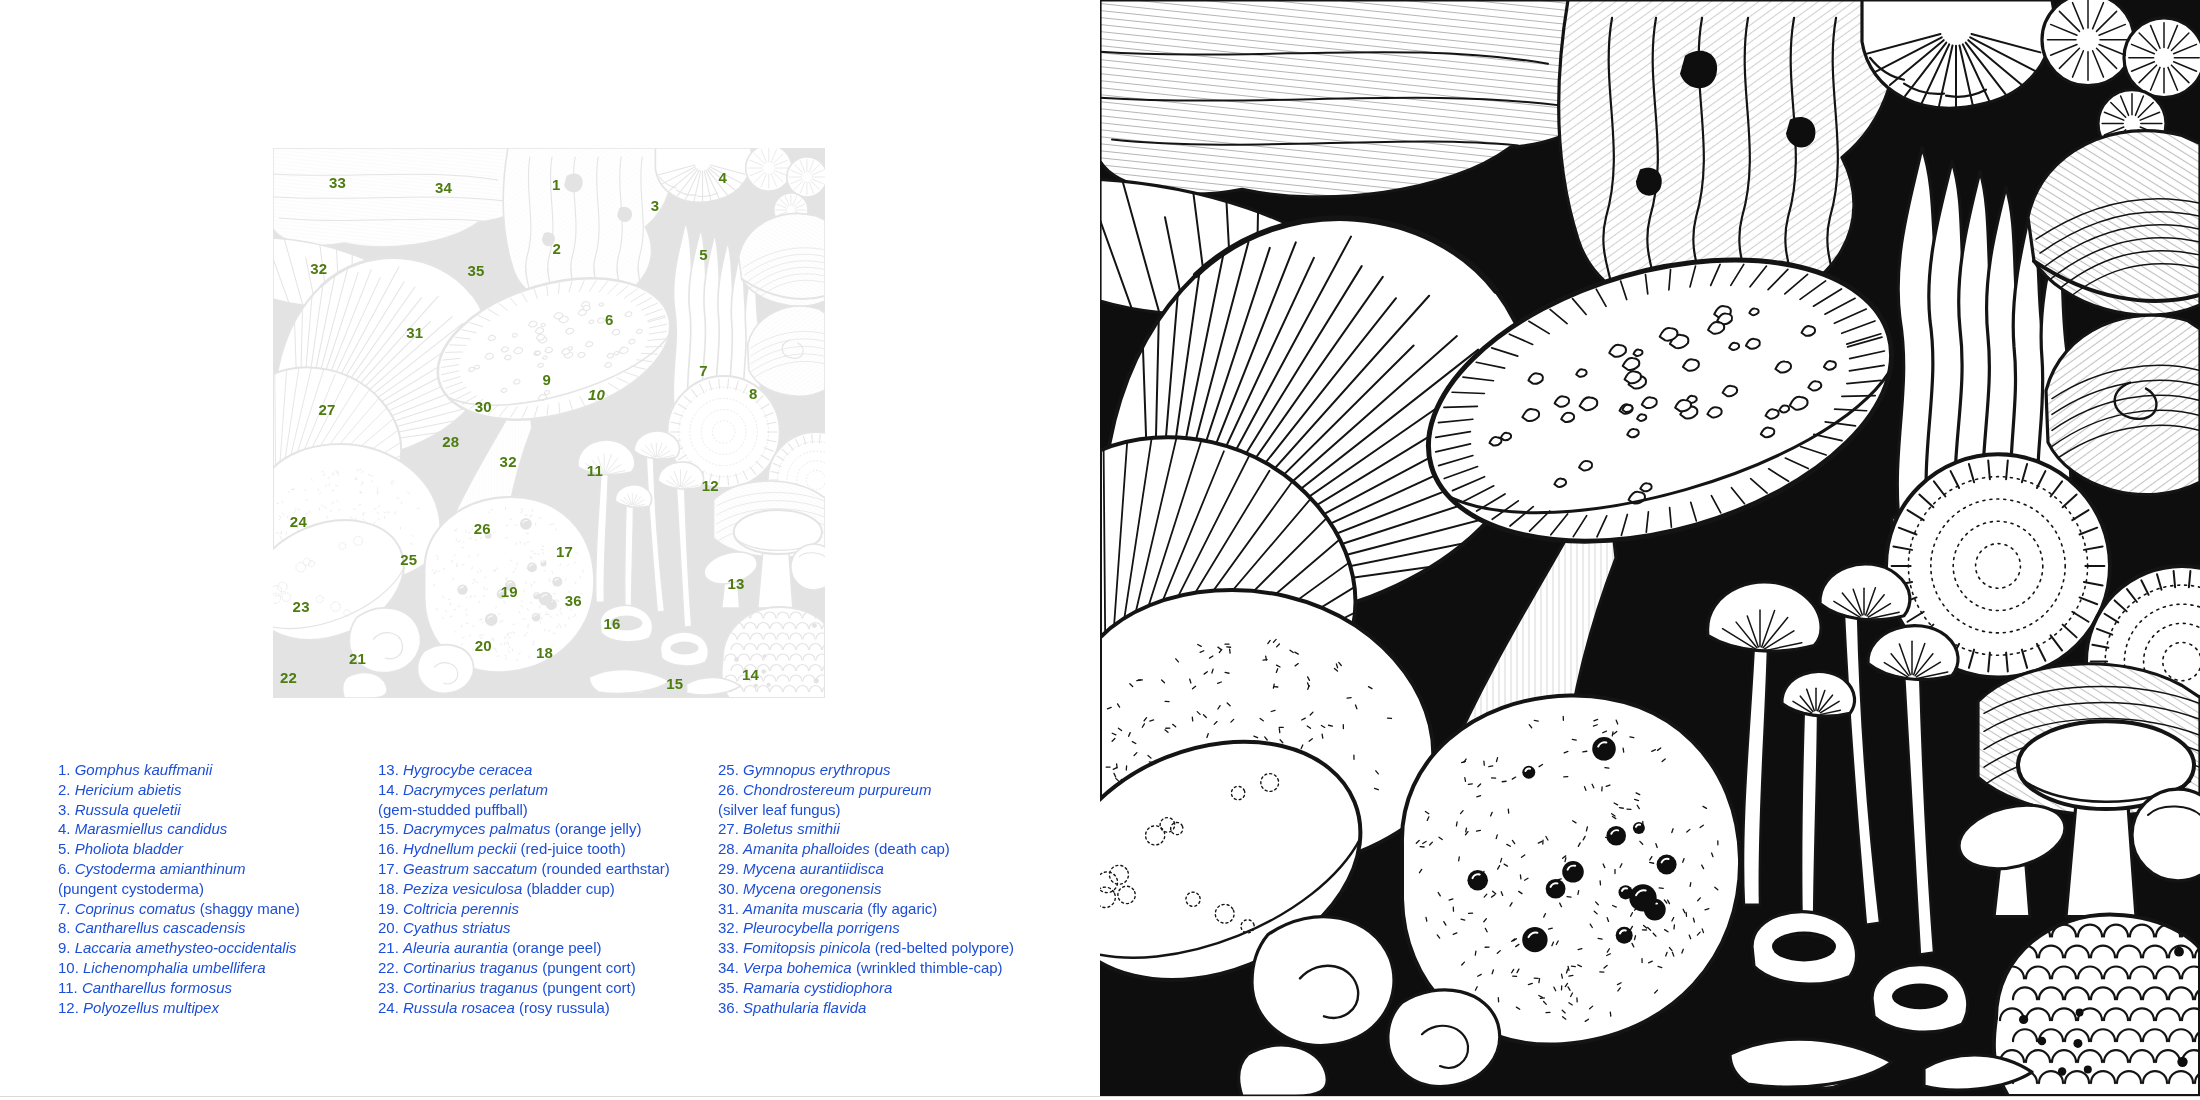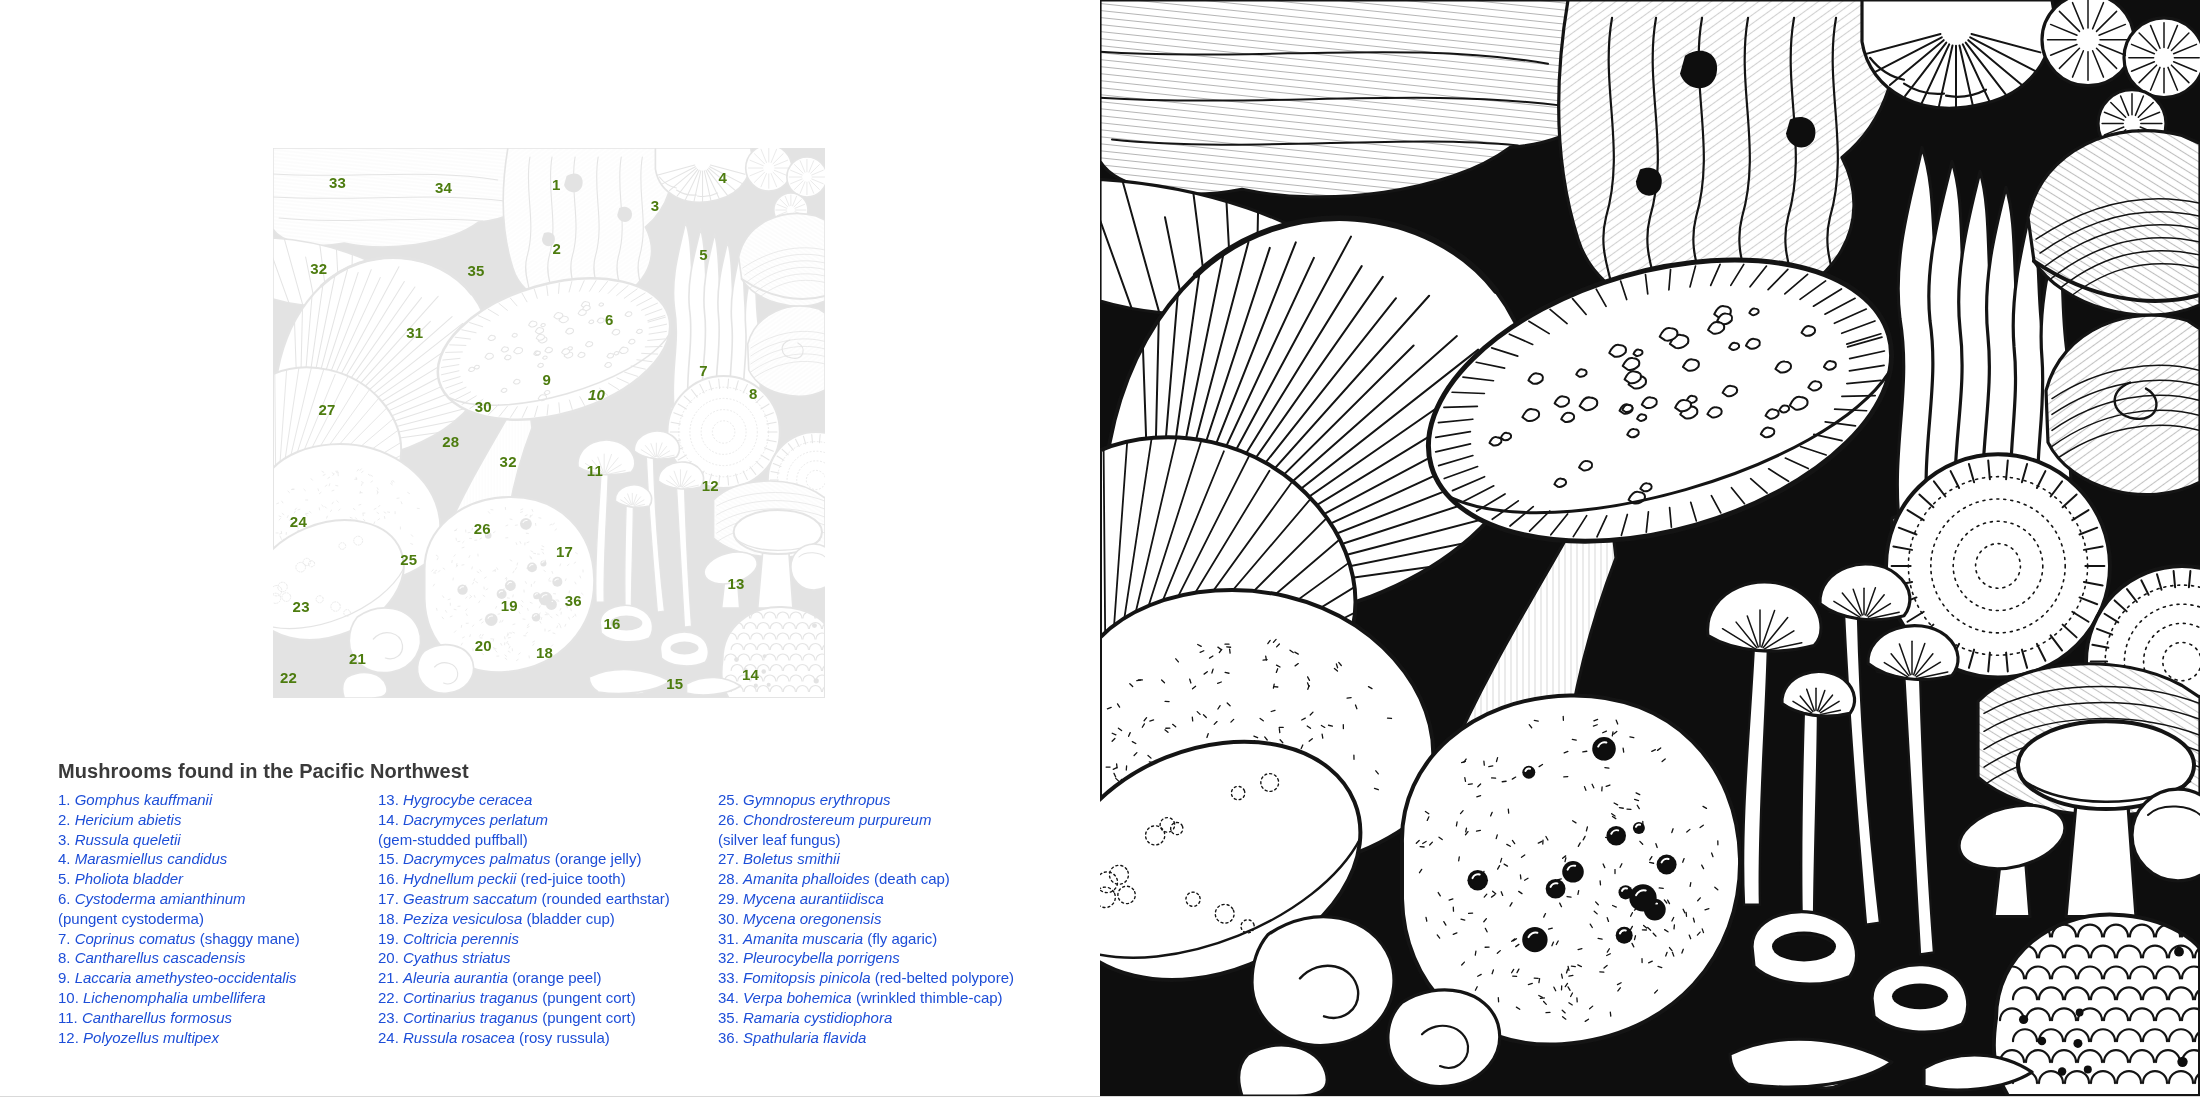--- a/index.html
+++ b/index.html
@@ -1088,42 +1088,41 @@
           <span class="key-num" style="left: 49.6%; top: 42%;">9</span>
           <span class="key-num" style="left: 58.6%; top: 44.8%; font-style: italic;">10</span>
           <span class="key-num" style="left: 58.3%; top: 58.5%;">11</span>
           <span class="key-num" style="left: 79.2%; top: 61.3%;">12</span>
           <span class="key-num" style="left: 83.9%; top: 79%;">13</span>
           <span class="key-num" style="left: 86.5%; top: 95.6%;">14</span>
           <span class="key-num" style="left: 72.8%; top: 97.2%;">15</span>
           <span class="key-num" style="left: 61.4%; top: 86.4%;">16</span>
           <span class="key-num" style="left: 52.8%; top: 73.3%;">17</span>
           <span class="key-num" style="left: 49.2%; top: 91.6%;">18</span>
-          <span class="key-num" style="left: 42.8%; top: 80.5%; margin-top: 14px;">19</span>
+          <span class="key-num" style="left: 42.8%; top: 80.5%;">19</span>
           <span class="key-num" style="left: 38.1%; top: 90.4%;">20</span>
           <span class="key-num" style="left: 15.3%; top: 92.8%;">21</span>
           <span class="key-num" style="left: 2.8%; top: 96.2%;">22</span>
           <span class="key-num" style="left: 5.1%; top: 83.3%;">23</span>
           <span class="key-num" style="left: 4.6%; top: 67.9%;">24</span>
           <span class="key-num" style="left: 24.6%; top: 74.8%;">25</span>
           <span class="key-num" style="left: 37.9%; top: 69.1%;">26</span>
           <span class="key-num" style="left: 9.8%; top: 47.5%;">27</span>
           <span class="key-num" style="left: 32.2%; top: 53.2%;">28</span>
           <span class="key-num" style="left: 42.6%; top: 56.9%;">32</span>
           <span class="key-num" style="left: 38.1%; top: 46.9%;">30</span>
           <span class="key-num" style="left: 25.7%; top: 33.5%;">31</span>
           <span class="key-num" style="left: 8.3%; top: 21.8%;">32</span>
           <span class="key-num" style="left: 11.7%; top: 6.2%;">33</span>
           <span class="key-num" style="left: 30.9%; top: 7.1%;">34</span>
           <span class="key-num" style="left: 36.8%; top: 22.1%;">35</span>
           <span class="key-num" style="left: 54.4%; top: 82.2%;">36</span>
         </div>
     </div>
     <div class="legend">
-      <h2 class="legend-title">Mushrooms found in the Pacific Northwest</h2>
       <div class="legend-columns" id="legend-columns">
           <div class="legend-col c0">
             <div class="legend-entry">1. <i>Gomphus kauffmanii</i></div>
             <div class="legend-entry">2. <i>Hericium abietis</i></div>
             <div class="legend-entry">3. <i>Russula queletii</i></div>
             <div class="legend-entry">4. <i>Marasmiellus candidus</i></div>
             <div class="legend-entry">5. <i>Pholiota bladder</i></div>
             <div class="legend-entry">6. <i>Cystoderma amianthinum</i></div>
             <div class="legend-entry">(pungent cystoderma)</div>
             <div class="legend-entry">7. <i>Coprinus comatus</i> (shaggy mane)</div>

